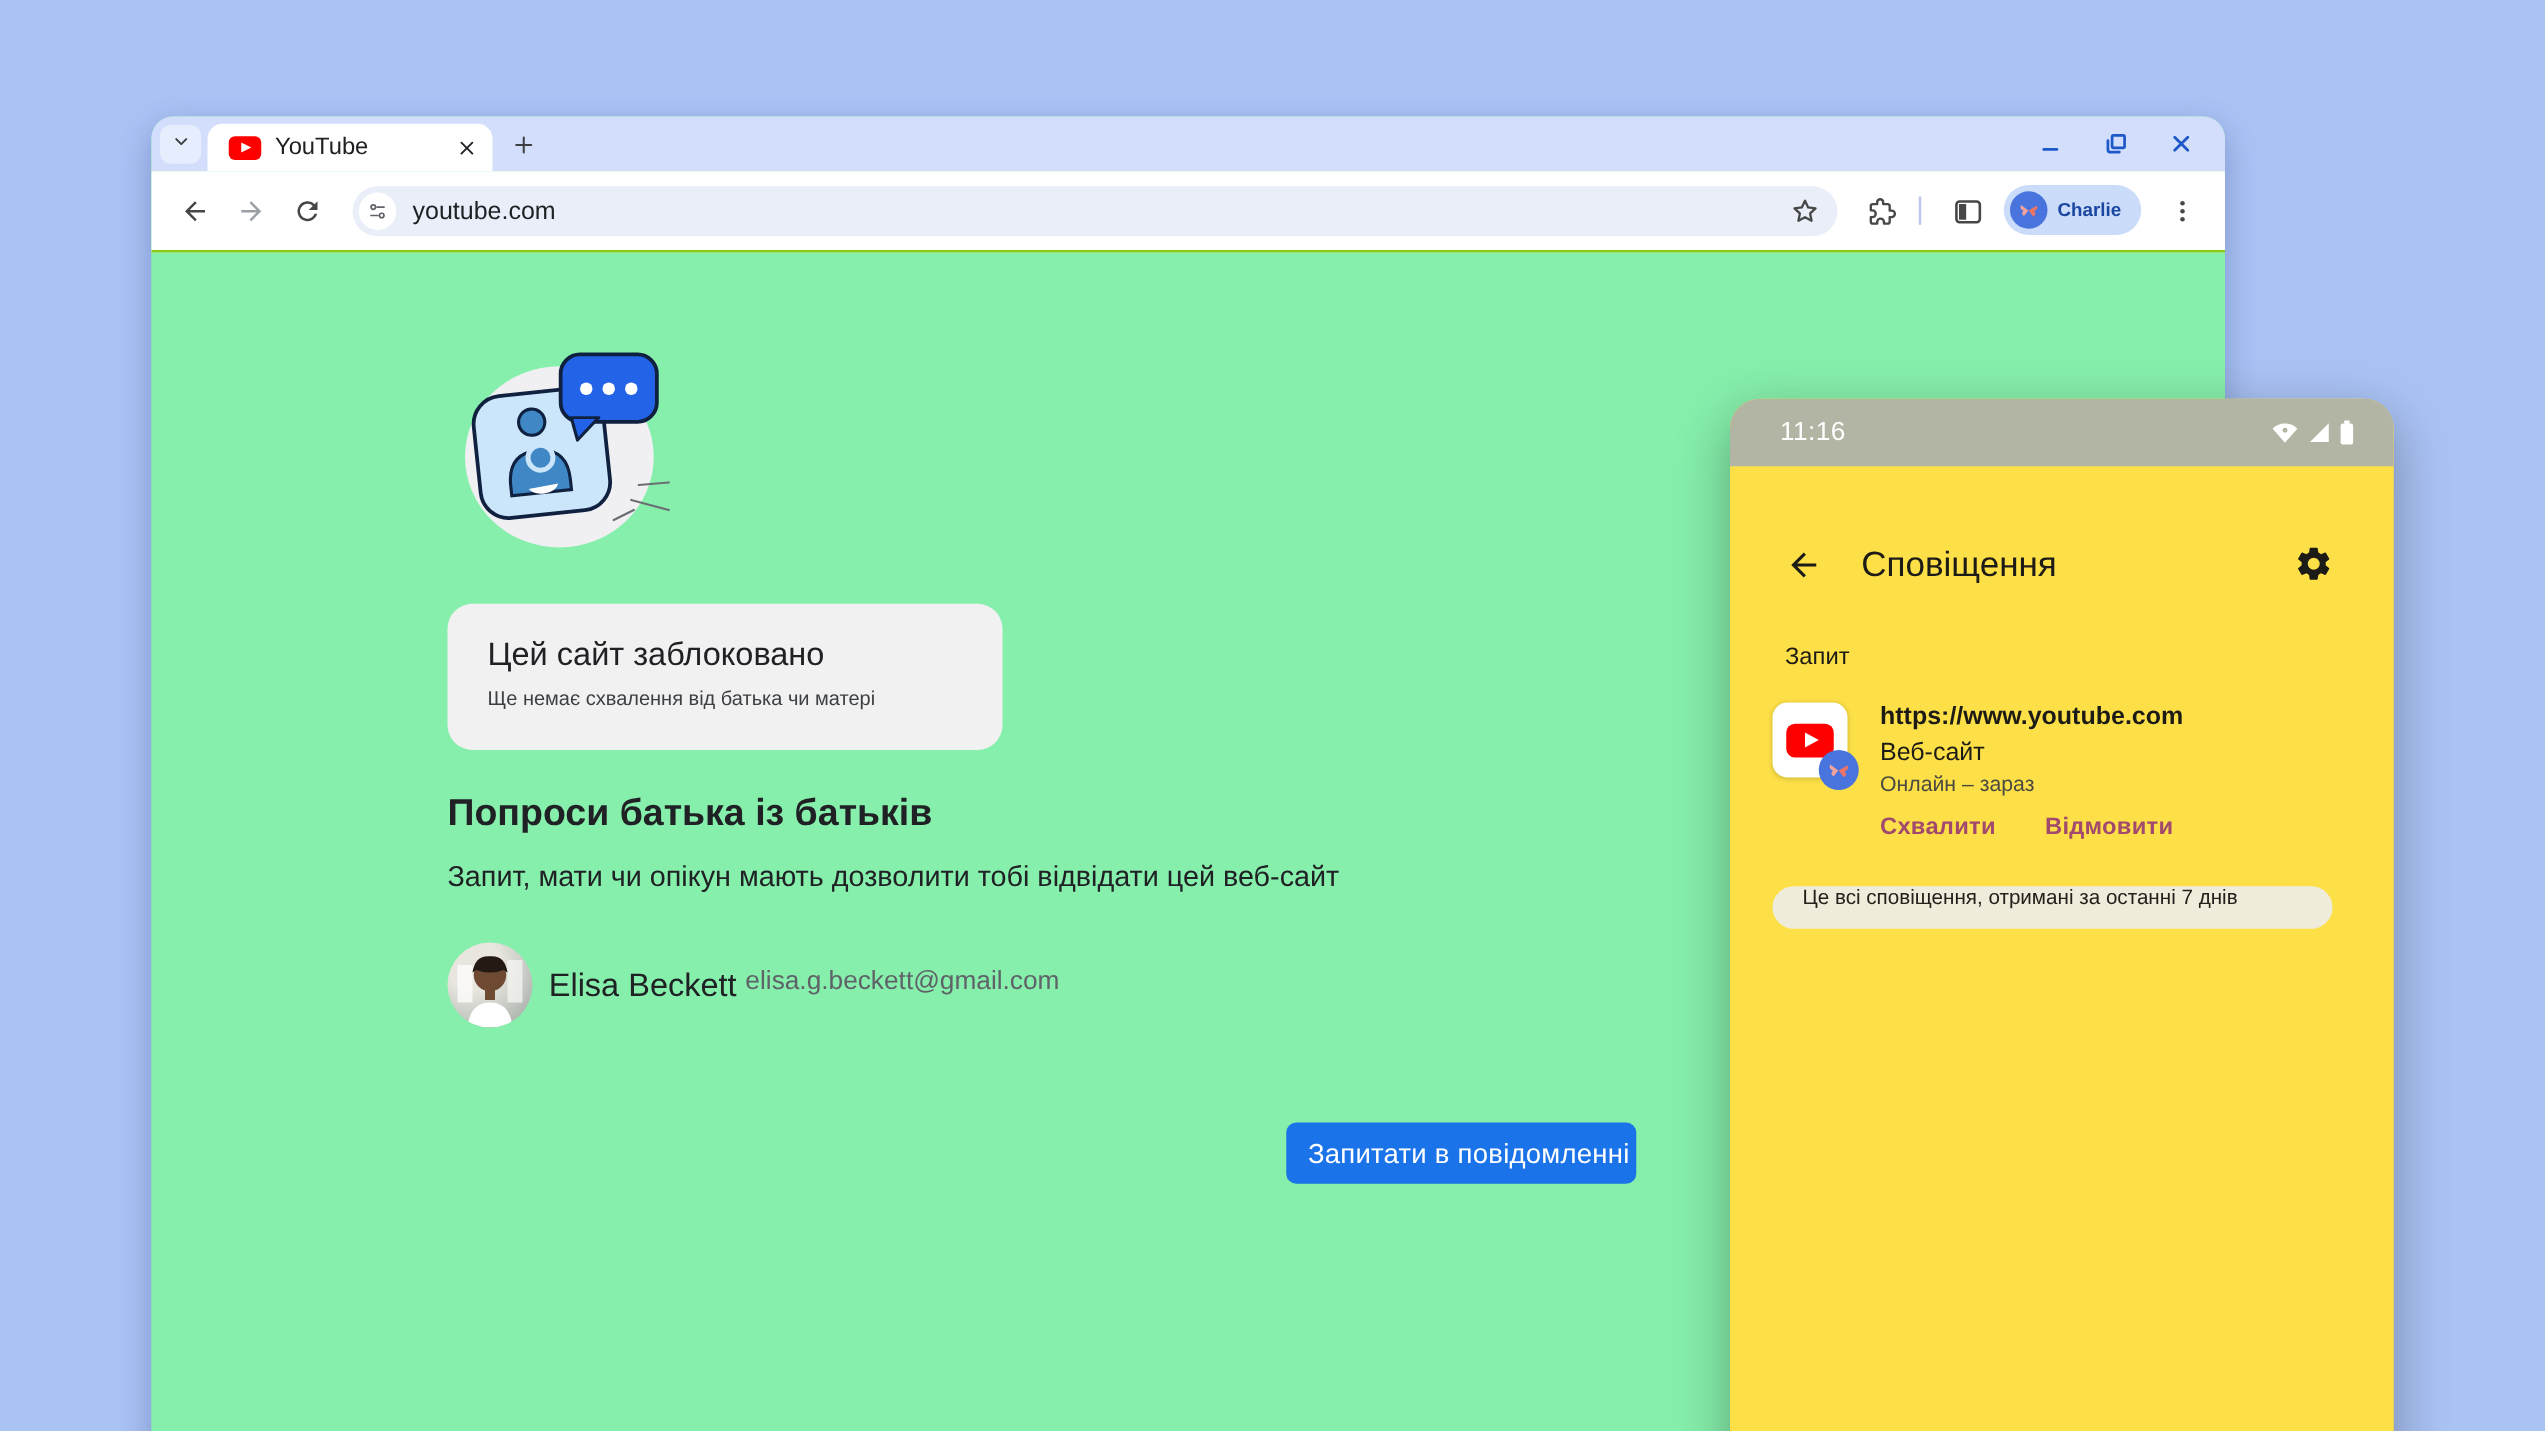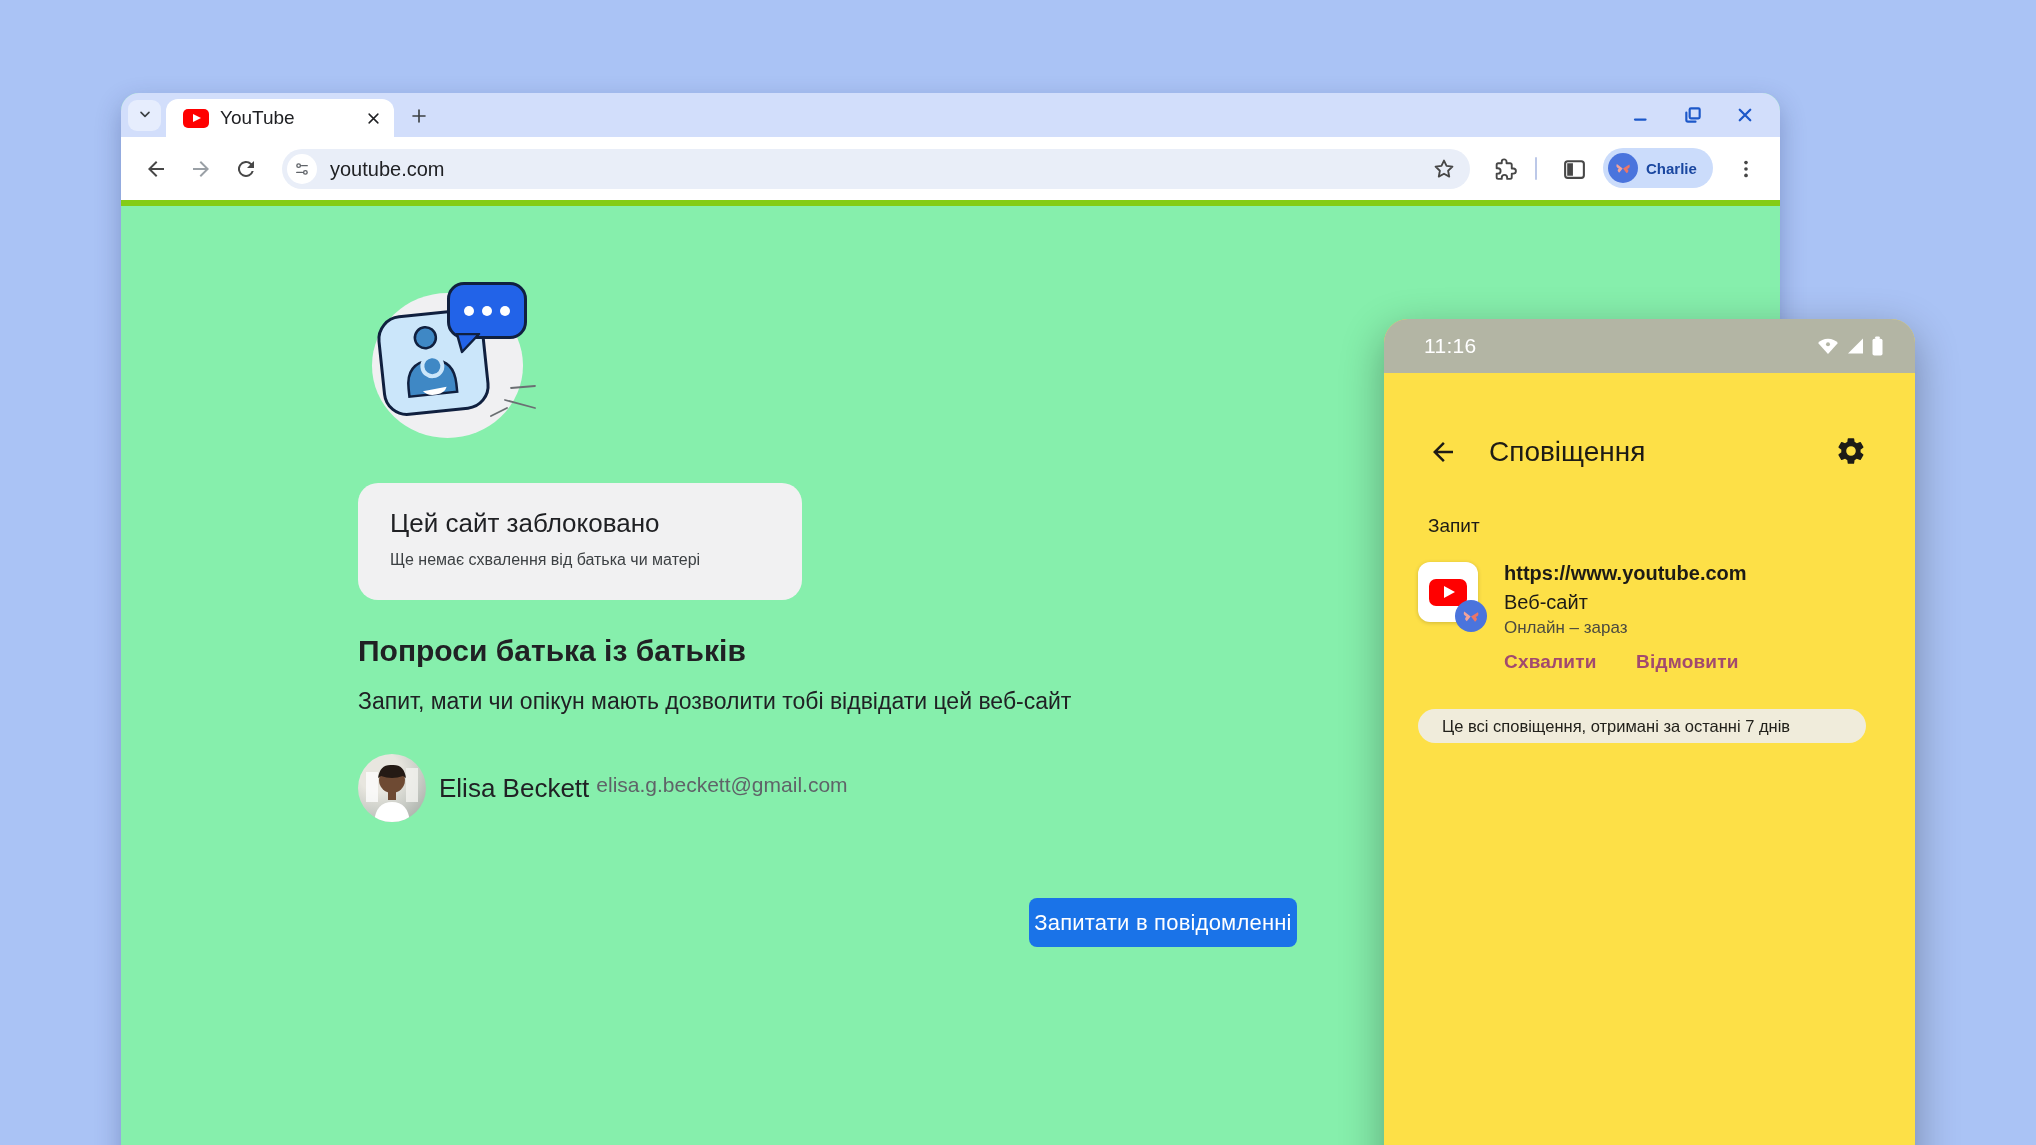--- a/index.html
+++ b/index.html
@@ -17,21 +17,21 @@
     border-radius:12px 12px 0 0;display:flex;align-items:center;padding:0 10px 0 17px;box-sizing:border-box;}
   .favicon{width:26px;height:19px;background:#f00;border-radius:5px;position:relative;flex:none;}
   .favicon:after{content:"";position:absolute;left:10px;top:5px;border-left:8px solid #fff;
     border-top:4.5px solid transparent;border-bottom:4.5px solid transparent;}
   .tab-title{margin-left:11px;font-size:19px;color:#202124;flex:1;white-space:nowrap;overflow:hidden;}
   .tab-close{width:22px;height:22px;display:flex;align-items:center;justify-content:center;}
   .newtab{position:absolute;left:284px;top:9px;width:28px;height:28px;display:flex;align-items:center;justify-content:center;}
   .winctl{position:absolute;top:9px;width:26px;height:26px;display:flex;align-items:center;justify-content:center;}
   .winctl.min{right:126px;} .winctl.restore{right:74px;} .winctl.close{right:22px;}
 
-  .toolbar{position:absolute;left:0;top:44px;right:0;height:63px;background:#fff;border-bottom:6px solid #84cc16;padding-left:32px;}
+  .toolbar{position:absolute;left:0;top:44px;right:0;height:63px;background:#fff;border-bottom:2px solid #84cc16;padding-left:32px;}
   .navic{position:absolute;top:19px;width:26px;height:26px;display:flex;align-items:center;justify-content:center;}
   .omnibox{position:absolute;left:161px;top:12px;width:1188px;height:40px;border-radius:20px;background:#e9eef8;
     display:flex;align-items:center;}
   .site-circ{width:30px;height:30px;border-radius:50%;background:#fff;margin-left:5px;
     display:flex;align-items:center;justify-content:center;flex:none;}
   .url-text{margin-left:13px;font-size:20px;color:#202124;}
   .omni-spacer{flex:1;}
   .omni-star{margin-right:13px;display:flex;align-items:center;}
   .tb-divider{position:absolute;left:1414px;top:20px;width:2px;height:23px;background:#bcc8e8;border-radius:1px;}
   .chip{position:absolute;left:1482px;top:11px;width:110px;height:40px;border-radius:20px;background:#cbdcfb;
@@ -59,21 +59,21 @@
 
   .parent-row{position:absolute;left:237px;top:660px;height:70px;display:flex;align-items:center;}
   .parent-photo{width:68px;height:68px;border-radius:50%;flex:none;overflow:hidden;
     background:radial-gradient(circle at 30% 25%,#e8e6df 0 30%,#c9ccc6 60%,#9aa09a);position:relative;}
   .parent-photo svg{position:absolute;left:0;top:0;}
   .parent-meta{margin-left:13px;display:flex;flex-direction:row;gap:7px;}
   .parent-name{font-size:26px;color:#202124;}
   .parent-email{font-size:21px;color:#5f6368;}
 
   .ask-btn{position:absolute;left:908px;top:805px;width:268px;height:49px;border-radius:8px;background:#1a73e8;
-    color:#fff;font-size:22px;display:flex;align-items:center;justify-content:center;font-weight:400;letter-spacing:.2px;}
+    color:#fff;font-size:22px;display:flex;align-items:center;justify-content:center;font-weight:400;letter-spacing:.2px;padding-left:12px;}
 
   
   .phone{position:absolute;left:1384px;top:319px;width:531px;height:1052px;background:#fde047;
     border-radius:24px 24px 0 0;box-shadow:0 14px 44px rgba(0,0,0,.32);overflow:hidden;}
   .statusbar{position:absolute;left:0;top:0;right:0;height:54px;background:#b3b5a4;display:flex;align-items:center;}
   .status-time{margin-left:40px;font-size:21px;color:#fff;letter-spacing:.3px;}
   .status-icons{margin-left:auto;margin-right:32px;display:flex;align-items:center;gap:7px;}
 
   .ph-back{position:absolute;left:44px;top:118px;width:30px;height:30px;}
   .ph-title{position:absolute;left:105px;top:117px;font-size:28px;font-weight:500;color:#1d1b16;}
@@ -88,21 +88,21 @@
     border-top:6.5px solid transparent;border-bottom:6.5px solid transparent;}
   .req-badge{position:absolute;left:71px;top:281px;width:32px;height:32px;border-radius:50%;background:#4a74dd;
     display:flex;align-items:center;justify-content:center;}
   .req-url{position:absolute;left:120px;top:243px;font-size:20px;font-weight:700;color:#1d1b16;}
   .req-kind{position:absolute;left:120px;top:272px;font-size:20px;color:#1d1b16;}
   .req-status{position:absolute;left:120px;top:299px;font-size:17px;color:#4b4a40;}
   .req-btn{position:absolute;top:332px;font-size:19px;font-weight:700;color:#a24a6e;letter-spacing:.2px;}
   .req-btn.approve{left:120px;} .req-btn.deny{left:252px;}
 
   .ph-footer{position:absolute;left:34px;top:390px;width:448px;height:34px;border-radius:17px;background:#f0ecdb;
-    display:flex;align-items:center;}
+    display:flex;}
   .ph-footer span{margin-left:24px;font-size:16.5px;color:#22211b;}
 </style>
 </head>
 <body>
 
 <div class="stage">
 
   <div class="bwindow">
 
     <div class="tabstrip">

